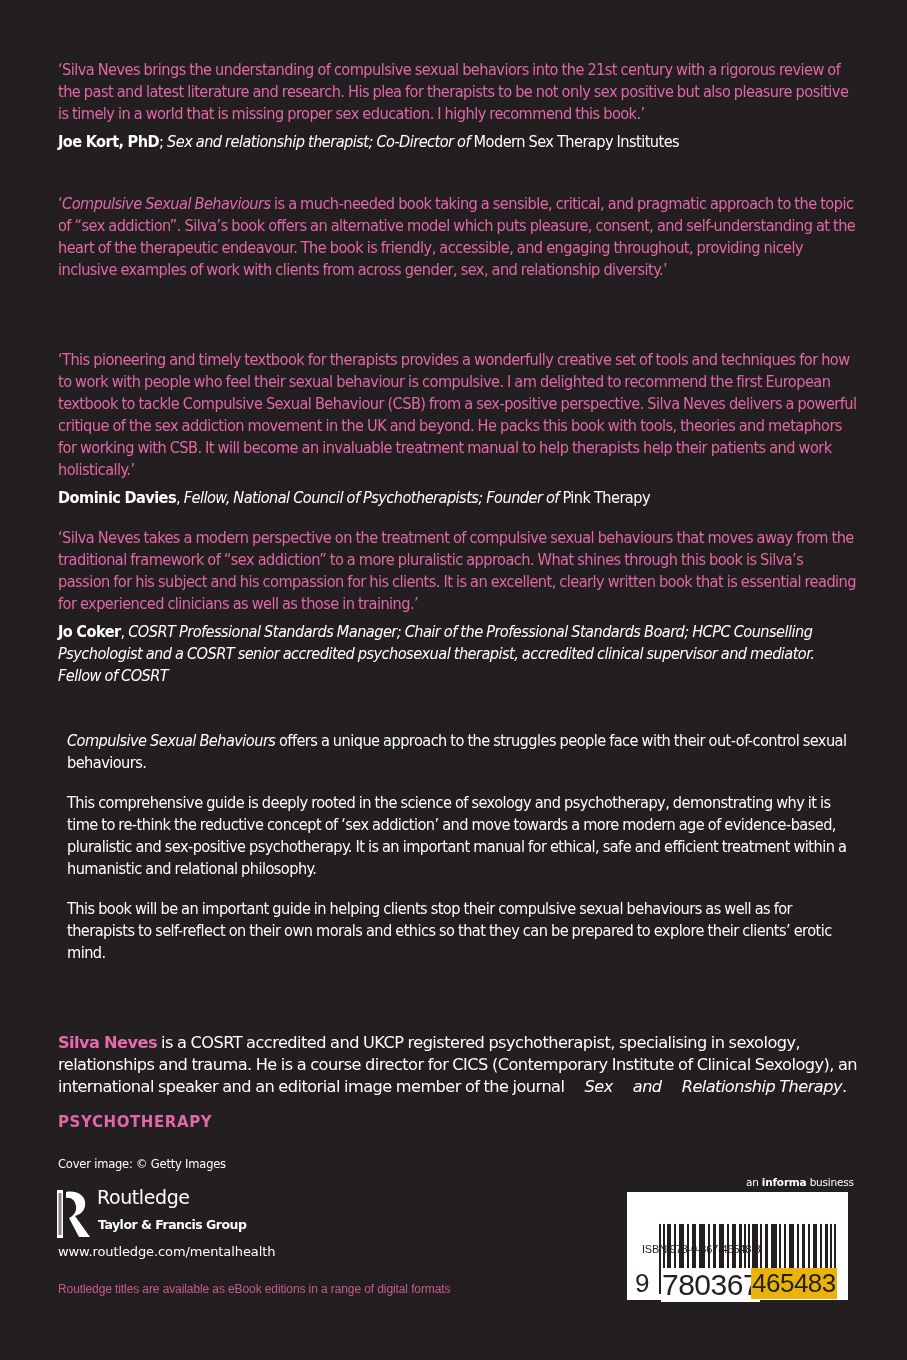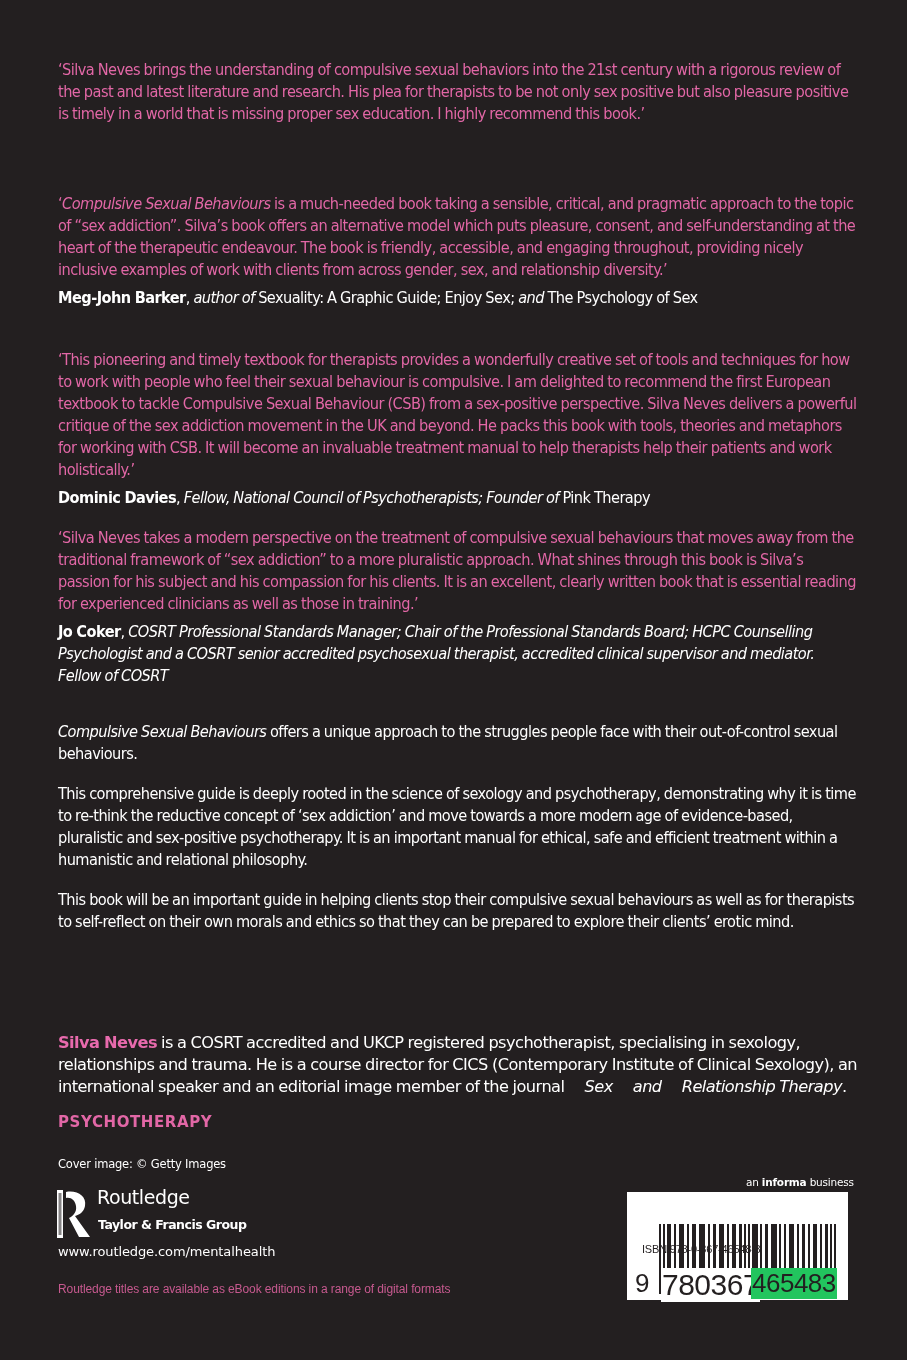--- a/index.html
+++ b/index.html
@@ -8,21 +8,21 @@
   .page { position: absolute; left: 0; top: 0; width: 907px; height: 1040px; background: #231f20; text-decoration: underline; }
 
   .endorsement { position: absolute; left: 58px; width: 800px; }
   .quote { color: #e267a6; font-size: 16.2px; line-height: 22px; letter-spacing: -0.55px; word-spacing: -0.5px; font-family: "DejaVu Sans Condensed", "DejaVu Sans", sans-serif; font-stretch: condensed; }
   .quote i { font-style: italic; }
   .attrib { color: #ffffff; font-size: 16.2px; line-height: 22px; margin-top: 6px; letter-spacing: -0.55px; word-spacing: -0.5px; font-stretch: condensed; }
   .attrib b { font-weight: bold; }
   .attrib i { font-style: italic; }
 
   .blurb { position: absolute; left: 58px; width: 800px; color: #ffffff; font-size: 16.2px; line-height: 22px; letter-spacing: -0.55px; word-spacing: -0.5px; font-stretch: condensed; }
-  .blurb p { margin: 0; }
+  .blurb p { margin: 9px; }
   .blurb i { font-style: italic; }
 
   .bio { position: absolute; left: 58px; top: 1032px; width: 800px; color: #ffffff; font-size: 16.2px; line-height: 22px; letter-spacing: -0.55px; word-spacing: -0.5px; }
   .bio .name { color: #e86aad; font-weight: bold; }
   .bio i { font-style: italic; margin-left: 16px; }
 
   .category { position: absolute; left: 58px; top: 1113px; color: #e267a6; font-weight: bold; font-size: 15px; letter-spacing: 0.6px; }
   .credit { position: absolute; left: 58px; top: 1149px; color: #ffffff; font-size: 11.5px; letter-spacing: -0.2px; margin-top: 8px; }
 
   .logo { position: absolute; left: 57px; top: 1190px; width: 200px; height: 50px; }
@@ -33,34 +33,34 @@
   .url { position: absolute; left: 58px; top: 1244px; font-size: 13px; color: #ffffff; letter-spacing: -0.1px; }
   .ebook { position: absolute; left: 58px; top: 1282px; font-size: 12px; color: #c7598f; letter-spacing: -0.1px; font-family: "Liberation Sans", sans-serif; }
 
   .informa { position: absolute; left: 746px; top: 1176px; font-size: 10.5px; color: #ffffff; letter-spacing: -0.2px; }
   .informa b { font-weight: bold; }
   .barcode-box { position: absolute; left: 627px; top: 1192px; width: 221px; height: 108px; background: #ffffff; }
   .isbn-text { position: absolute; left: 15px; top: 4px; font-size: 11px; color: #231f20; font-family: "Liberation Sans", sans-serif; letter-spacing: -0.2px; margin-top: 47px; }
   .barcode-svg { position: absolute; left: 0; top: 0; }
   .digits-first { position: absolute; left: 8px; top: 76px; font-size: 26px; color: #231f20; font-family: "Liberation Sans", sans-serif; }
   .digits-left { position: absolute; left: 34px; top: 76px; font-size: 30px; color: #231f20; font-family: "Liberation Sans", sans-serif; letter-spacing: -0.5px; background: #ffffff; padding: 0 1px; }
-  .digits-right { position: absolute; left: 124px; top: 76px; font-size: 26px; color: #231f20; font-family: "Liberation Sans", sans-serif; letter-spacing: -0.5px; background: #22c55e; padding: 0 1px; }
+  .digits-right { position: absolute; left: 124px; top: 76px; font-size: 26px; color: #231f20; font-family: "Liberation Sans", sans-serif; letter-spacing: -0.5px; background: #eab308; padding: 0 1px; }
 </style>
 </head>
 <body>
 
 <div class="page">
 
   <div class="endorsement" style="top:59px;">
     <div class="quote">‘Silva Neves brings the understanding of compulsive sexual behaviors into the 21st century with a rigorous review of the past and latest literature and research. His plea for therapists to be not only sex positive but also pleasure positive is timely in a world that is missing proper sex education. I highly recommend this book.’</div>
+    <div class="attrib"><b>Joe Kort, PhD</b><span>; </span><i>Sex and relationship therapist; Co-Director of </i><span>Modern Sex Therapy Institutes</span></div>
   </div>
 
   <div class="endorsement" style="top:193px;">
     <div class="quote"><span>‘</span><i>Compulsive Sexual Behaviours</i><span> is a much-needed book taking a sensible, critical, and pragmatic approach to the topic of “sex addiction”. Silva’s book offers an alternative model which puts pleasure, consent, and self-understanding at the heart of the therapeutic endeavour. The book is friendly, accessible, and engaging throughout, providing nicely inclusive examples of work with clients from across gender, sex, and relationship diversity.’</span></div>
-    <div class="attrib"><b>Meg-John Barker</b><span>, </span><i>author of </i><span>Sexuality: A Graphic Guide; Enjoy Sex; </span><i>and </i><span>The Psychology of Sex</span></div>
   </div>
 
   <div class="endorsement" style="top:349px;">
     <div class="quote">‘This pioneering and timely textbook for therapists provides a wonderfully creative set of tools and techniques for how to work with people who feel their sexual behaviour is compulsive. I am delighted to recommend the first European textbook to tackle Compulsive Sexual Behaviour (CSB) from a sex-positive perspective. Silva Neves delivers a powerful critique of the sex addiction movement in the UK and beyond. He packs this book with tools, theories and metaphors for working with CSB. It will become an invaluable treatment manual to help therapists help their patients and work holistically.’</div>
     <div class="attrib"><b>Dominic Davies</b><span>, </span><i>Fellow, National Council of Psychotherapists; Founder of </i><span>Pink Therapy</span></div>
   </div>
 
   <div class="endorsement" style="top:527px;">
     <div class="quote">‘Silva Neves takes a modern perspective on the treatment of compulsive sexual behaviours that moves away from the traditional framework of “sex addiction” to a more pluralistic approach. What shines through this book is Silva’s passion for his subject and his compassion for his clients. It is an excellent, clearly written book that is essential reading for experienced clinicians as well as those in training.’</div>
     <div class="attrib"><b>Jo Coker</b><span>, </span><i>COSRT Professional Standards Manager; Chair of the Professional Standards Board; HCPC Counselling Psychologist and a COSRT senior accredited psychosexual therapist, accredited clinical supervisor and mediator. Fellow of COSRT</i></div>

